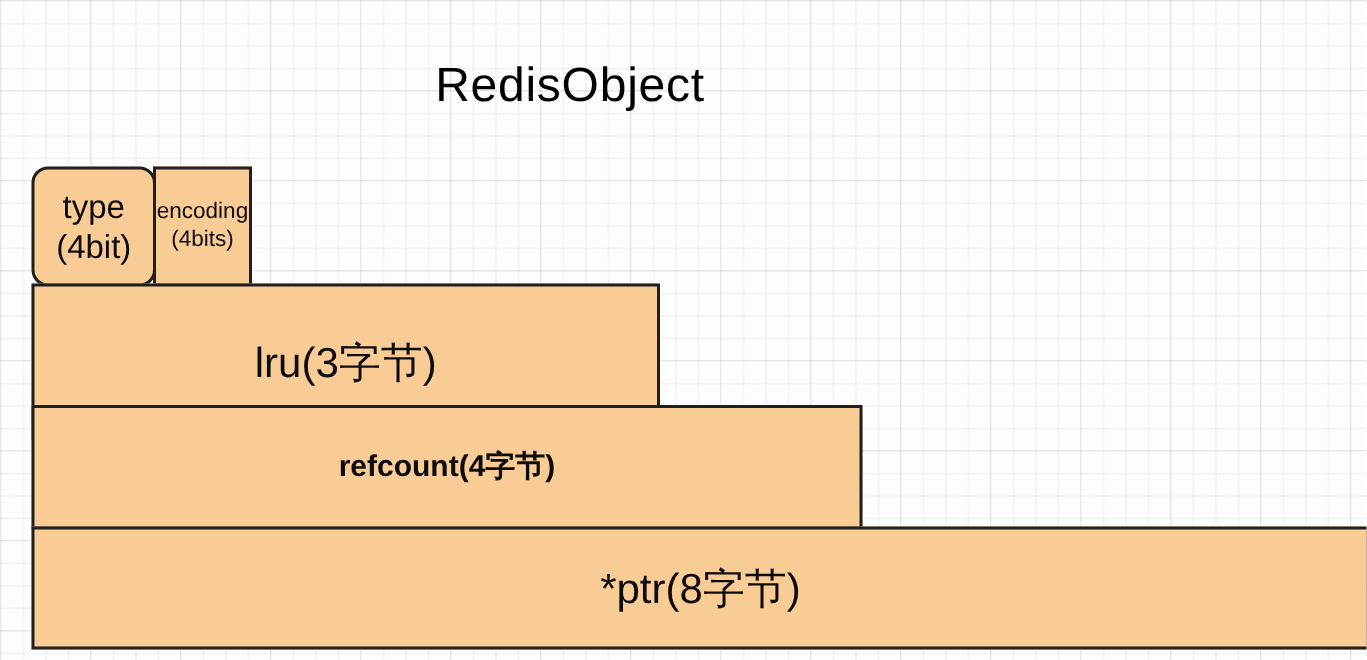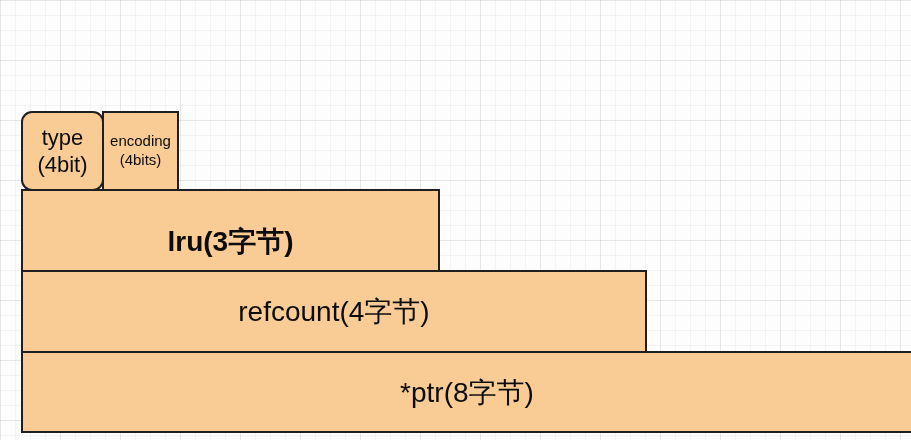--- a/index.html
+++ b/index.html
@@ -38,40 +38,41 @@
     border: 2px solid var(--box-border, #1F1F1F);
     display: flex;
     align-items: center;
     justify-content: center;
     text-align: center;
     color: #0c0c0c;
     white-space: pre-line;
     line-height: 1.25;
   }
   .box-type     { left: 21px;  top: 111px; width: 83px;  height: 80px; font-size: 22px; border-radius: 11px; }
-  .box-encoding { left: 102px; top: 111px; width: 77px;  height: 80px; font-size: 15px; }
-  .box-lru      { left: 21px;  top: 189px; width: 419px; height: 104px; font-size: 28px; font-weight: bold; }
-  .box-refcount { left: 21px;  top: 270px; width: 626px; height: 83px; font-size: 28px; }
+  .box-encoding { left: 102px; top: 111px; width: 66px;  height: 80px; font-size: 15px; }
+  .box-lru      { left: 21px;  top: 189px; width: 419px; height: 104px; font-size: 28px; }
+  .box-refcount { left: 21px;  top: 270px; width: 554px; height: 83px; font-size: 20px; font-weight: bold; }
   .box-ptr      { left: 21px;  top: 351px; width: 892px; height: 82px; font-size: 28px; }
   .watermark {
     position: absolute;
     right: 12px;
     top: 400px;
     font-size: 19px;
     letter-spacing: 1px;
     color: var(--watermark, rgba(255,255,255,0.62));
     text-shadow: 0 1px 1px rgba(160,110,60,0.25);
     white-space: nowrap;
   }
 </style>
 </head>
 <body>
 
 <div class="canvas">
 
+  <div class="diagram-title">RedisObject</div>
 
   <div class="field-box box-type">type
 (4bit)</div>
 
   <div class="field-box box-encoding">encoding
 (4bits)</div>
 
   <div class="field-box box-lru">lru(3字节)</div>
 
   <div class="field-box box-refcount">refcount(4字节)</div>

